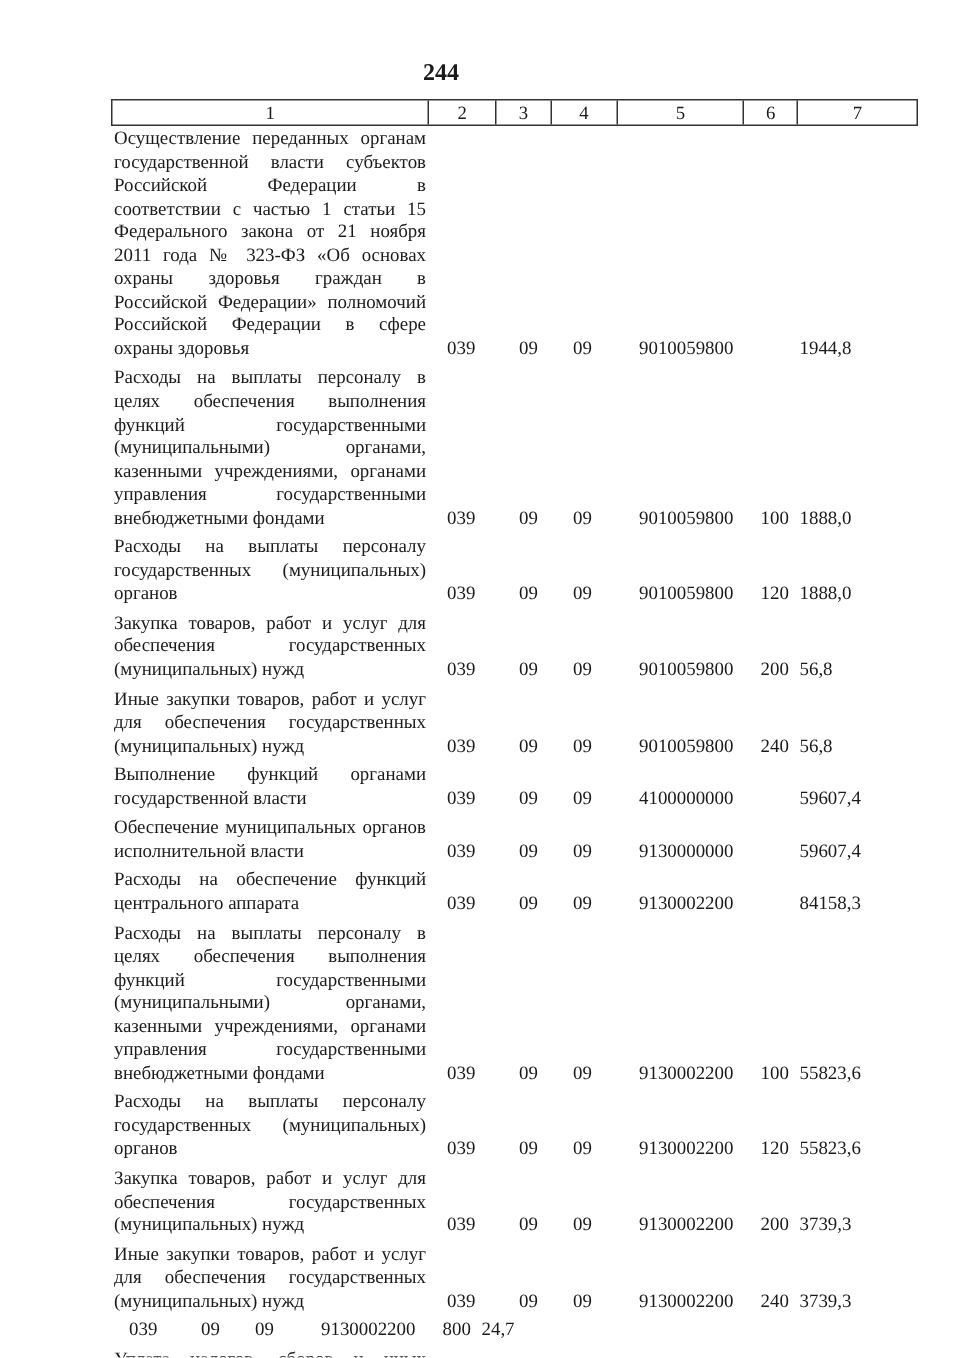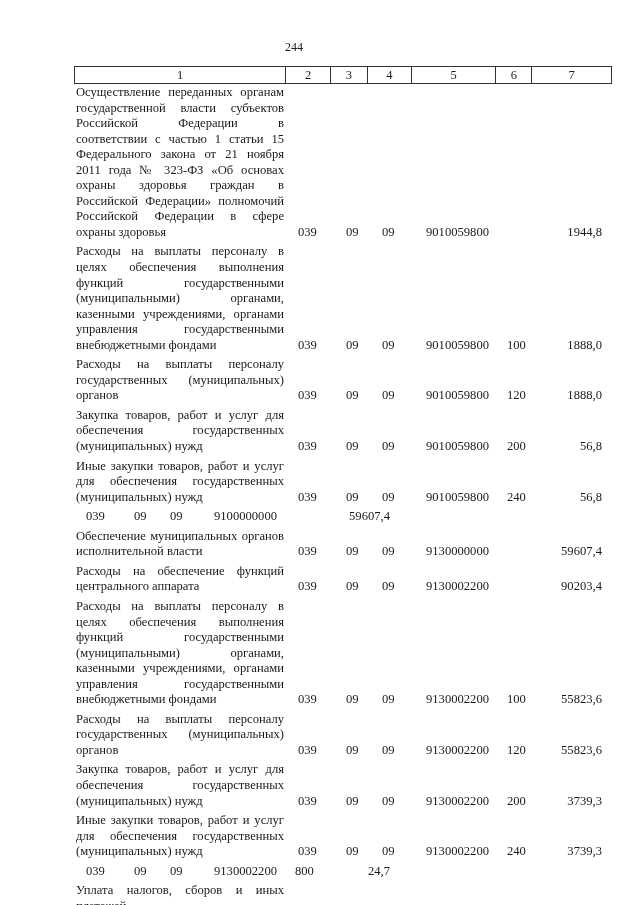--- a/index.html
+++ b/index.html
@@ -1,33 +1,33 @@
 <!DOCTYPE html>
 <html><head>
 <meta charset="utf-8">
 <style>
   html, body { margin:0; padding:0; background:#ffffff; }
   body { width:640px; height:905px; position:relative; overflow:hidden;
          font-family:"Liberation Serif","DejaVu Serif",serif; color:#1a1a1a; }
-  .page-num { position:absolute; top:40px; left:0; width:588px; text-align:center; font-size:12px; }
+  .page-num { position:absolute; top:40px; left:0; width:588px; text-align:center; font-size:16px;font-weight:bold; }
   .hdr { position:absolute; top:66px; left:74px; width:538px; height:18px;
          border:1px solid #333; box-sizing:border-box; display:flex; font-size:12.5px; }
   .hdr div { border-right:1px solid #333; text-align:center; line-height:16px; box-sizing:border-box; }
   .hdr div:last-child { border-right:none; }
   .c1{width:212px}.c2{width:45px}.c3{width:37px}.c4{width:44px}.c5{width:85px}.c6{width:36px}.c7{width:79px}
   .rows { position:absolute; top:85px; left:74px; width:538px; font-size:12.6px; }
   .row { display:flex; align-items:flex-end; }
   .row .desc { width:212px; box-sizing:border-box; text-align:justify; line-height:15.55px; padding-left:2px; padding-right:2px; }
   .row .v { line-height:15.55px; }
   .v2 { width:45px; padding-left:12px; box-sizing:border-box; }
   .v3 { width:37px; padding-left:15px; box-sizing:border-box; }
   .v4 { width:44px; padding-left:14px; box-sizing:border-box; }
   .v5 { width:85px; padding-left:14px; box-sizing:border-box; }
   .v6 { width:36px; padding-left:10px; box-sizing:border-box; }
-  .v7 { width:79px; text-align:right; padding-right:10px; box-sizing:border-box; }
+  .v7 { width:79px; text-align:left; padding-right:10px; box-sizing:border-box; }
   .gap { margin-top:4px; }
 </style>
 </head>
 <body>
 
 <div class="page-num">244</div>
 
 <div class="hdr">
   <div class="c1">1</div>
   <div class="c2">2</div>
@@ -78,44 +78,45 @@
     <div class="row gap">
       <div class="desc">Иные закупки товаров, работ и услуг для обеспечения государственных (муниципальных) нужд</div>
       <div class="v v2">039</div>
       <div class="v v3">09</div>
       <div class="v v4">09</div>
       <div class="v v5">9010059800</div>
       <div class="v v6">240</div>
       <div class="v v7">56,8</div>
     </div>
     <div class="row gap">
+      <div class="desc">Выполнение функций органами государственной власти</div>
       <div class="v v2">039</div>
       <div class="v v3">09</div>
       <div class="v v4">09</div>
-      <div class="v v5">9100000000</div>
+      <div class="v v5">4100000000</div>
       <div class="v v6"></div>
       <div class="v v7">59607,4</div>
     </div>
     <div class="row gap">
       <div class="desc">Обеспечение муниципальных органов исполнительной власти</div>
       <div class="v v2">039</div>
       <div class="v v3">09</div>
       <div class="v v4">09</div>
       <div class="v v5">9130000000</div>
       <div class="v v6"></div>
       <div class="v v7">59607,4</div>
     </div>
     <div class="row gap">
       <div class="desc">Расходы на обеспечение функций центрального аппарата</div>
       <div class="v v2">039</div>
       <div class="v v3">09</div>
       <div class="v v4">09</div>
       <div class="v v5">9130002200</div>
       <div class="v v6"></div>
-      <div class="v v7">90203,4</div>
+      <div class="v v7">84158,3</div>
     </div>
     <div class="row gap">
       <div class="desc">Расходы на выплаты персоналу в целях обеспечения выполнения функций государственными (муниципальными) органами, казенными учреждениями, органами управления государственными внебюджетными фондами</div>
       <div class="v v2">039</div>
       <div class="v v3">09</div>
       <div class="v v4">09</div>
       <div class="v v5">9130002200</div>
       <div class="v v6">100</div>
       <div class="v v7">55823,6</div>
     </div>

